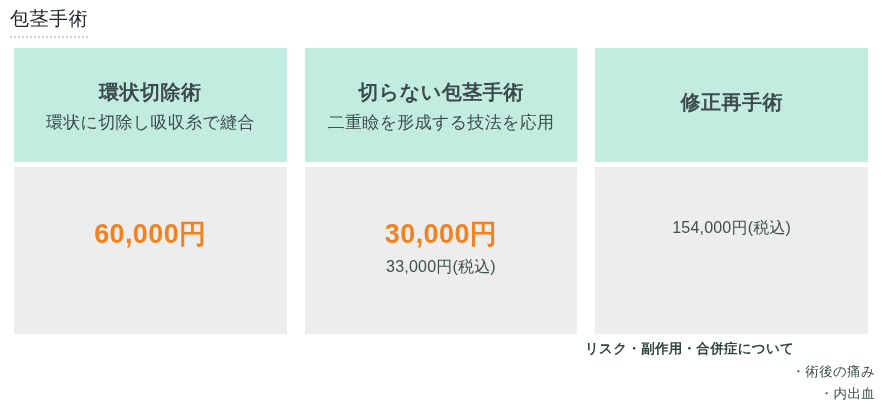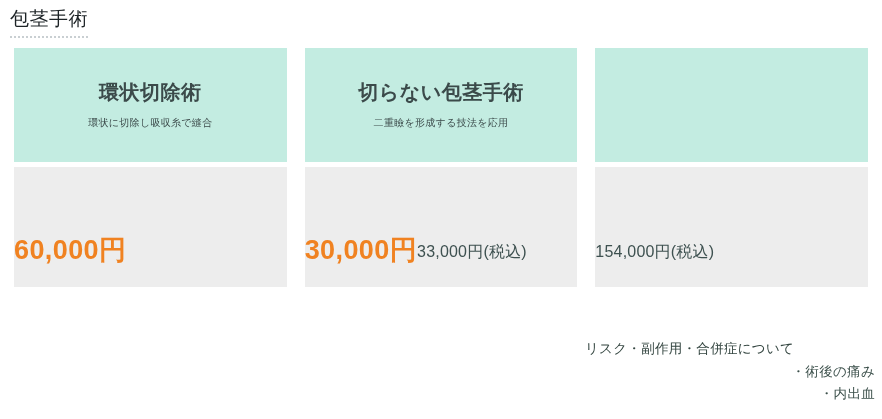--- a/index.html
+++ b/index.html
@@ -76,33 +76,33 @@
   }
   .head-name {
     font-size: 20px;
     font-weight: 700;
     color: #3b4a4a;
     letter-spacing: 0.5px;
     line-height: 28px;
     margin-bottom: 7px;
   }
   .head-desc {
-    font-size: 10px;
+    font-size: 17px;
     font-weight: 400;
     color: #3d4c4c;
     letter-spacing: 0.3px;
     line-height: 20px;
   }
 
   
   .body-cell {
     background: #ededed;
-    height: 120px;
-    display: flex;
-    flex-direction: row;
+    height: 167px;
+    display: flex;
+    flex-direction: column;
     align-items: center;
     justify-content: flex-start;
     text-align: center;
     padding-top: 50px;
     box-sizing: border-box;
   }
   .price-main {
     font-size: 27px;
     font-weight: 700;
     color: #f08221;
@@ -120,21 +120,21 @@
 
   
   .risk-note {
     position: absolute;
     left: 585px;
     top: 338px;
     width: 290px;
   }
   .risk-title {
     font-size: 13.5px;
-    font-weight: 400;
+    font-weight: 700;
     color: #32443f;
     letter-spacing: 0.3px;
     line-height: 21px;
     margin-bottom: 2px;
   }
   .risk-item {
     font-size: 13.5px;
     font-weight: 400;
     color: #3b4f4a;
     letter-spacing: 0.3px;
@@ -157,20 +157,21 @@
         <div class="head-name">環状切除術</div>
         <div class="head-desc">環状に切除し吸収糸で縫合</div>
       </div>
 
       <div class="cell head-cell">
         <div class="head-name">切らない包茎手術</div>
         <div class="head-desc">二重瞼を形成する技法を応用</div>
       </div>
 
       <div class="cell head-cell">
+        <div class="head-name">修正再手術</div>
       </div>
 
     </div>
 
     <div class="row-gap"></div>
 
     <div class="table-row">
 
       <div class="cell body-cell">
         <div class="price-main">60,000円</div>

